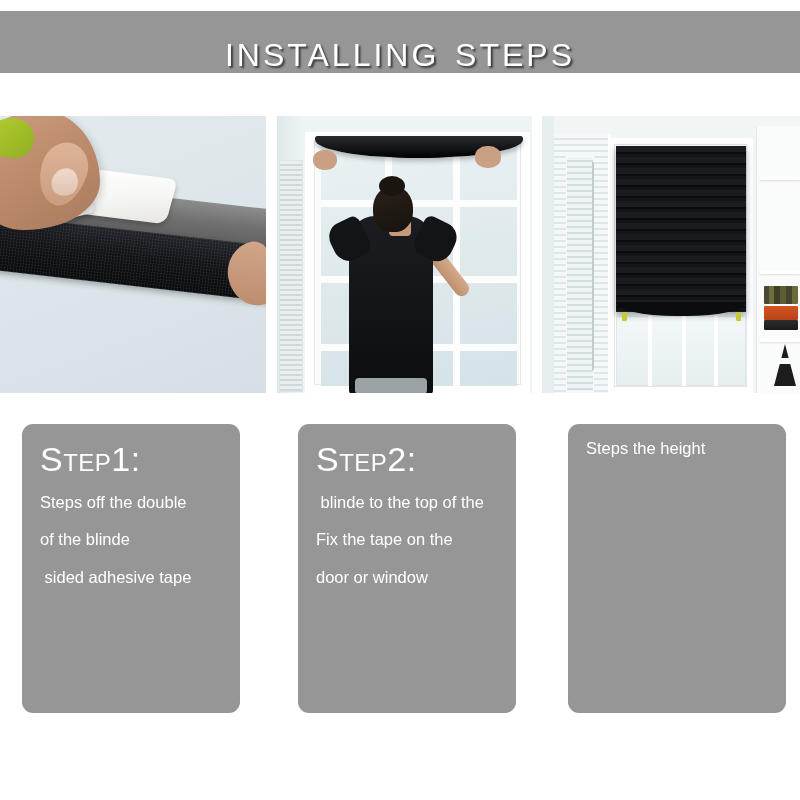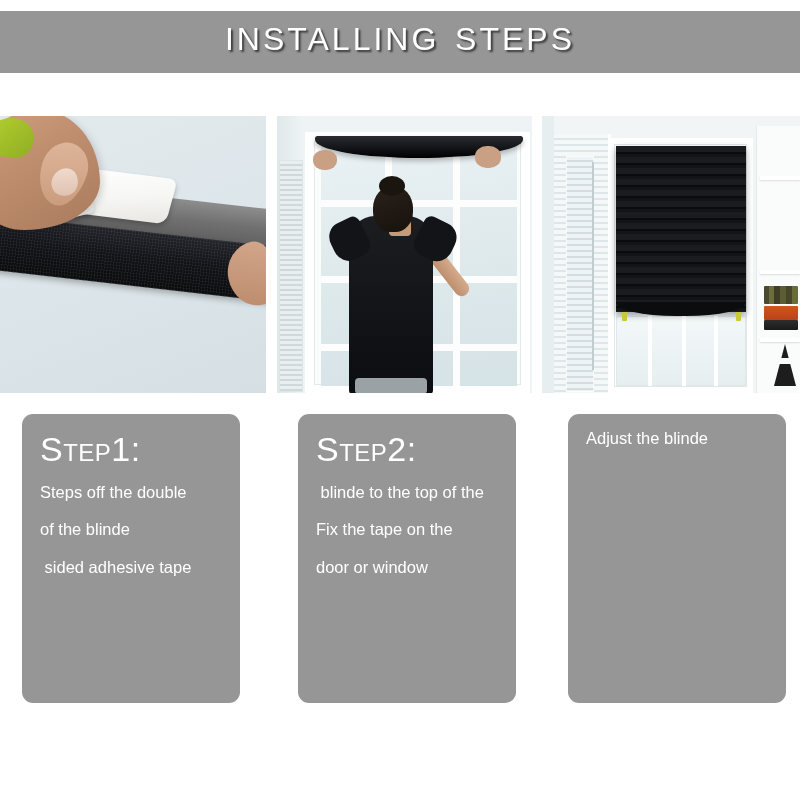--- a/index.html
+++ b/index.html
@@ -18,21 +18,21 @@
 
   
   .banner {
     position: absolute;
     left: 0;
     top: 11px;
     width: 800px;
     height: 62px;
     background: #969696;
     display: flex;
-    align-items: flex-start;
+    align-items: flex-end;
     justify-content: center;
   }
   .banner-title {
     font-family: "Liberation Sans", sans-serif;
     font-variant: small-caps;
     text-transform: lowercase;
     font-size: 46px;
     font-weight: 400;
     letter-spacing: 3px;
     color: #ffffff;
@@ -324,21 +324,21 @@
   }
   .p3-eiffel-cut {
     position: absolute; left: 236px; top: 242px; width: 14px; height: 6px;
     background: #fafcfc;
   }
 
   
   .cards {
     position: absolute;
     left: 0;
-    top: 414px;
+    top: 424px;
     width: 800px;
     height: 289px;
   }
   .card {
     position: absolute;
     top: 0;
     width: 218px;
     height: 289px;
     background: #969696;
     border-radius: 11px;
@@ -472,17 +472,17 @@
     <div class="card-heading">Step2:</div>
     <ul class="card-body">
       <li> blinde to the top of the</li>
       <li>Fix the tape on the</li>
       <li>door or window</li>
     </ul>
   </div>
 
   <div class="card card-3">
     <ul class="card-body">
-      <li>Adjust the blinde</li>
+      <li>Steps the height</li>
     </ul>
   </div>
 
 </div>
 
 </body></html>

